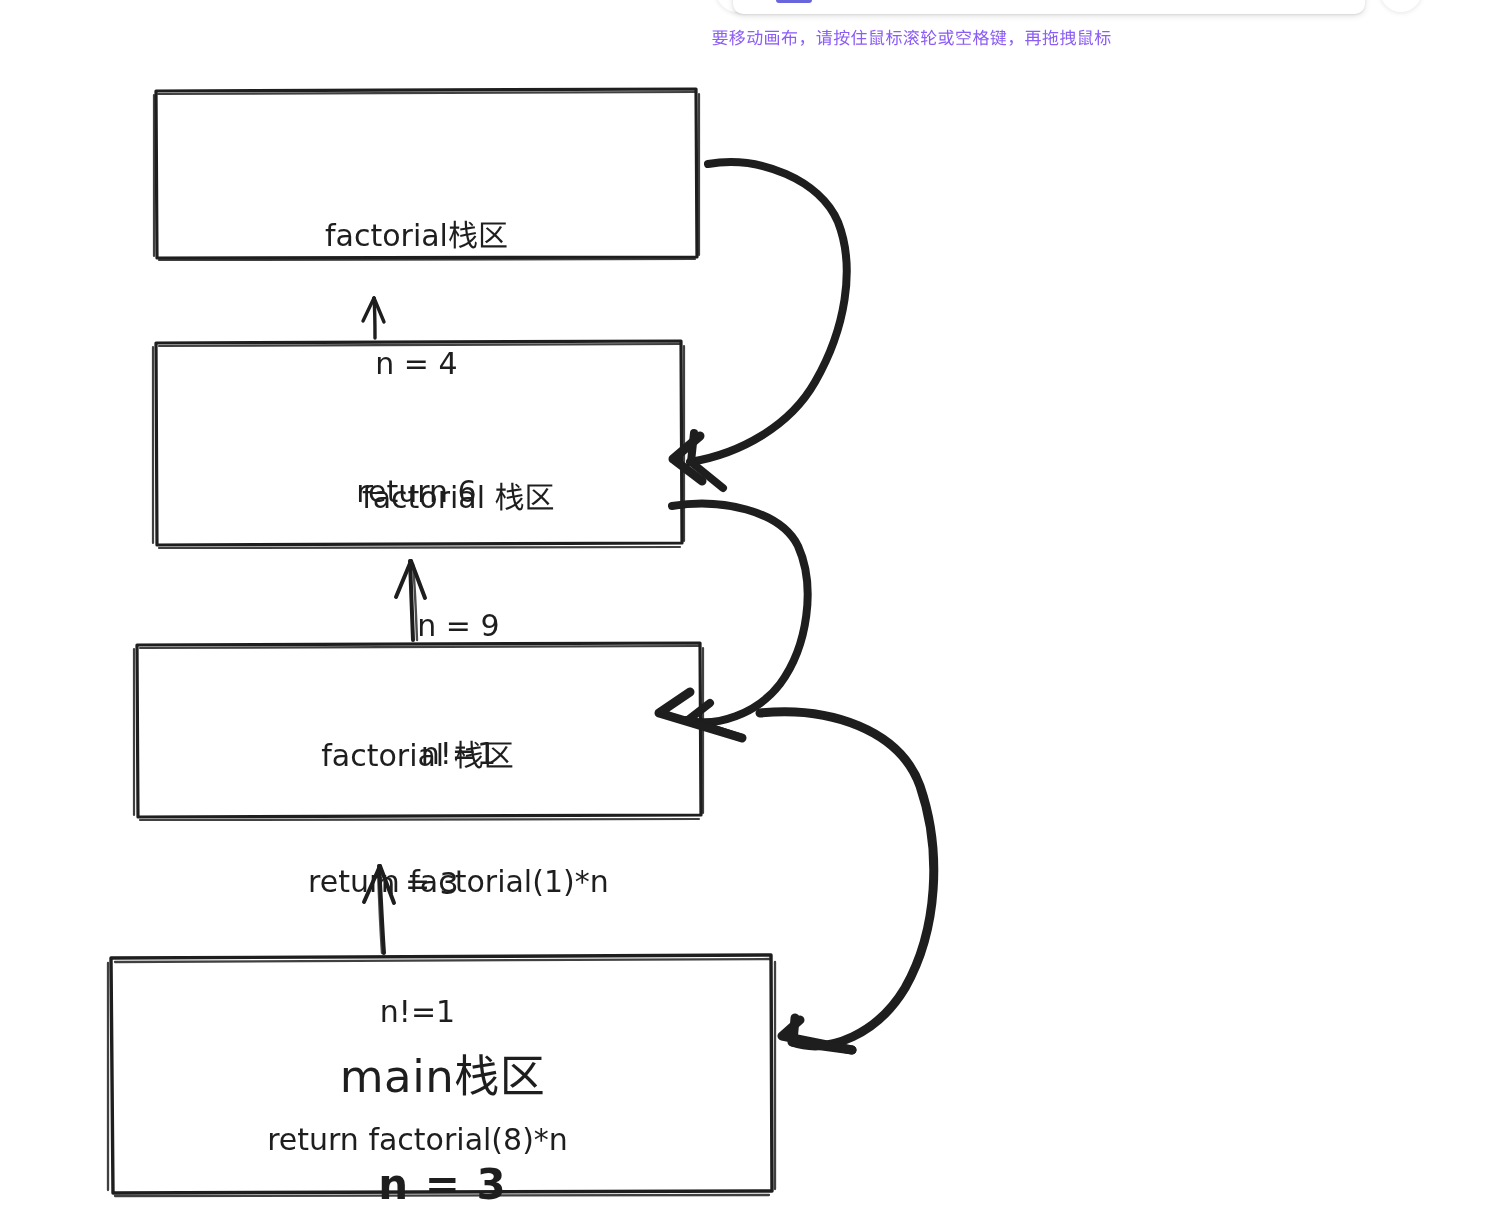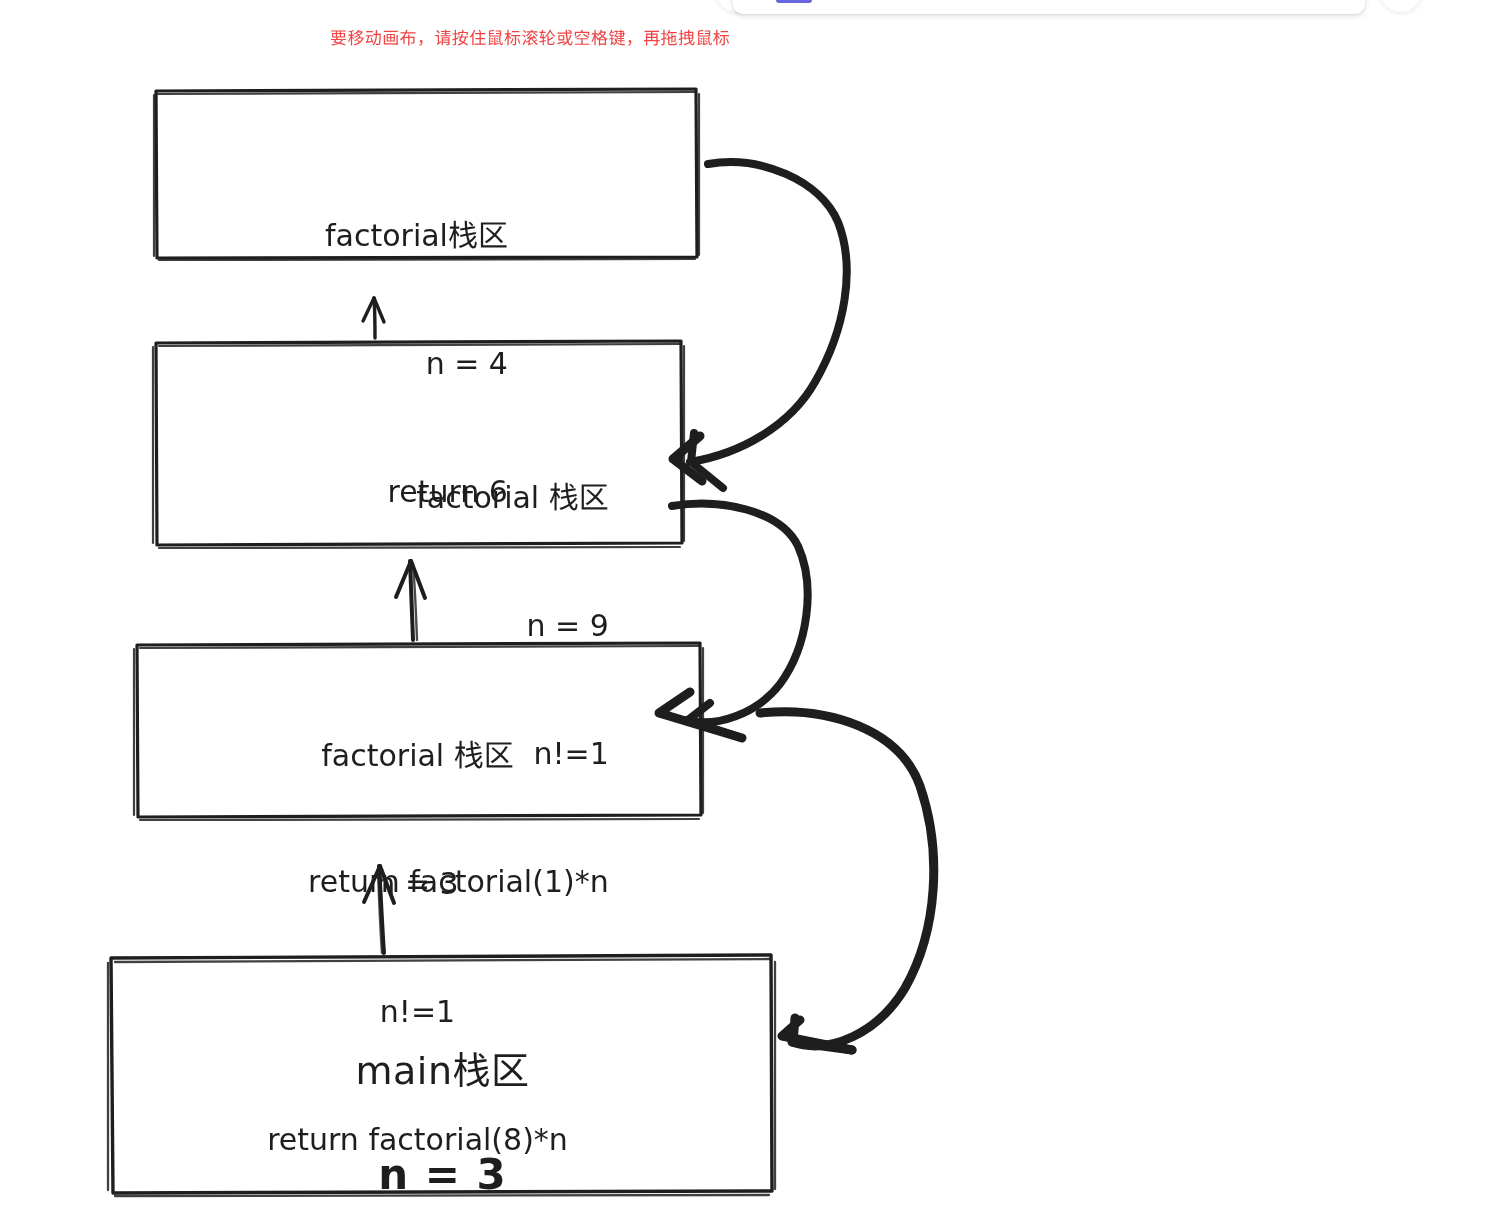--- a/index.html
+++ b/index.html
@@ -47,21 +47,22 @@
   }
   #btn-left  { left: 716px; }
   #btn-right { left: 1380px; }
 
   
   #canvas-hint {
     position: absolute;
     left: 0;
     top: 24px;
     width: 100%;
-    color: #ef4444;
+    text-align: center;
+    color: #8b5cf6;
     font-size: 17px;
     letter-spacing: 0.4px;
     font-family: "Liberation Sans", sans-serif;
     white-space: nowrap;
     padding-left: 330px;
     box-sizing: border-box;
     user-select: none;
   }
 
   
@@ -74,30 +75,30 @@
   }
 
   .node-text {
     position: absolute;
     color: #1e1e1e;
     font-family: "DejaVu Sans", sans-serif;
     line-height: 1.42;
     white-space: pre;
     user-select: none;
   }
-  .ta-left   { text-align: right; }
+  .ta-left   { text-align: center; }
   .ta-center { text-align: center; }
 
   
   #text-frame-1 { left: 325px; top: 130px; font-size: 30px; }
   #text-frame-2 { left: 308px; top: 392px; font-size: 30px; }
   #text-frame-3 { left: 150px; top: 650px; width: 535px; font-size: 30px; }
   #text-frame-main { left: 120px; top: 1000px; width: 645px; }
 
-  #text-frame-main .line-title { font-size: 38px; letter-spacing: 0.5px; }
+  #text-frame-main .line-title { font-size: 45px; letter-spacing: 0.5px; }
   #text-frame-main .line-n     { font-size: 42px; font-weight: 700; letter-spacing: 1px; }
 </style>
 </head>
 <body>
 
 <div id="btn-left" class="round-btn"></div>
 <div id="toolbar-island"></div>
 <div id="toolbar-active-tool"></div>
 <div id="btn-right" class="round-btn"></div>
 

